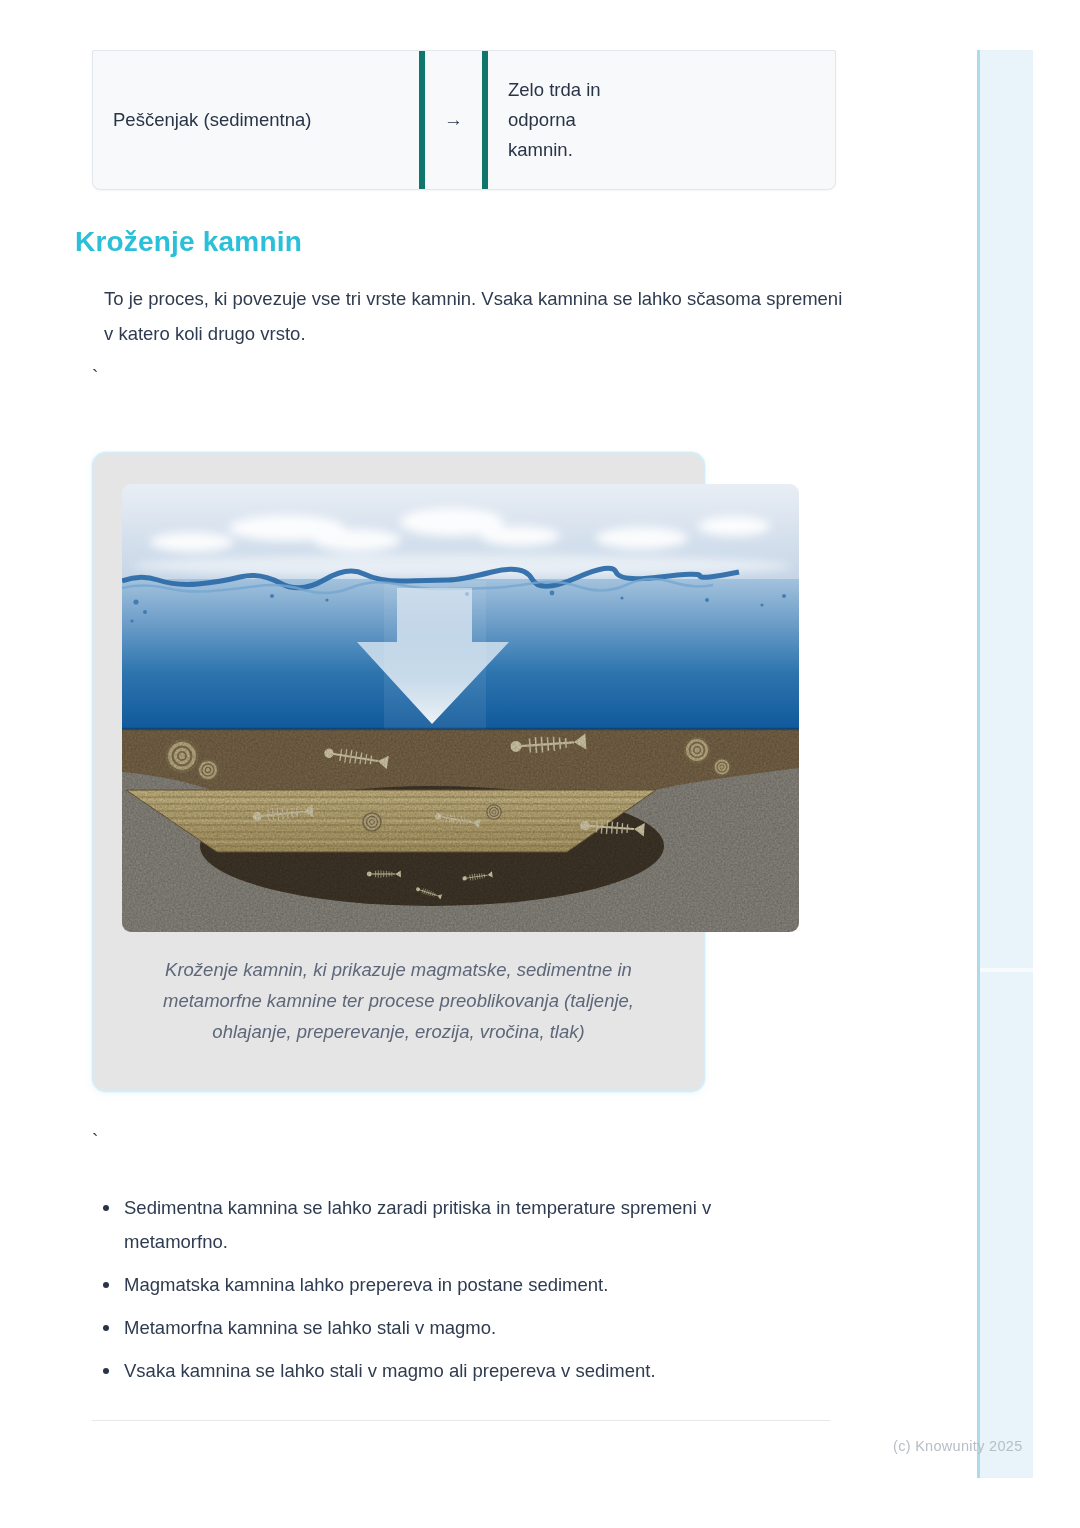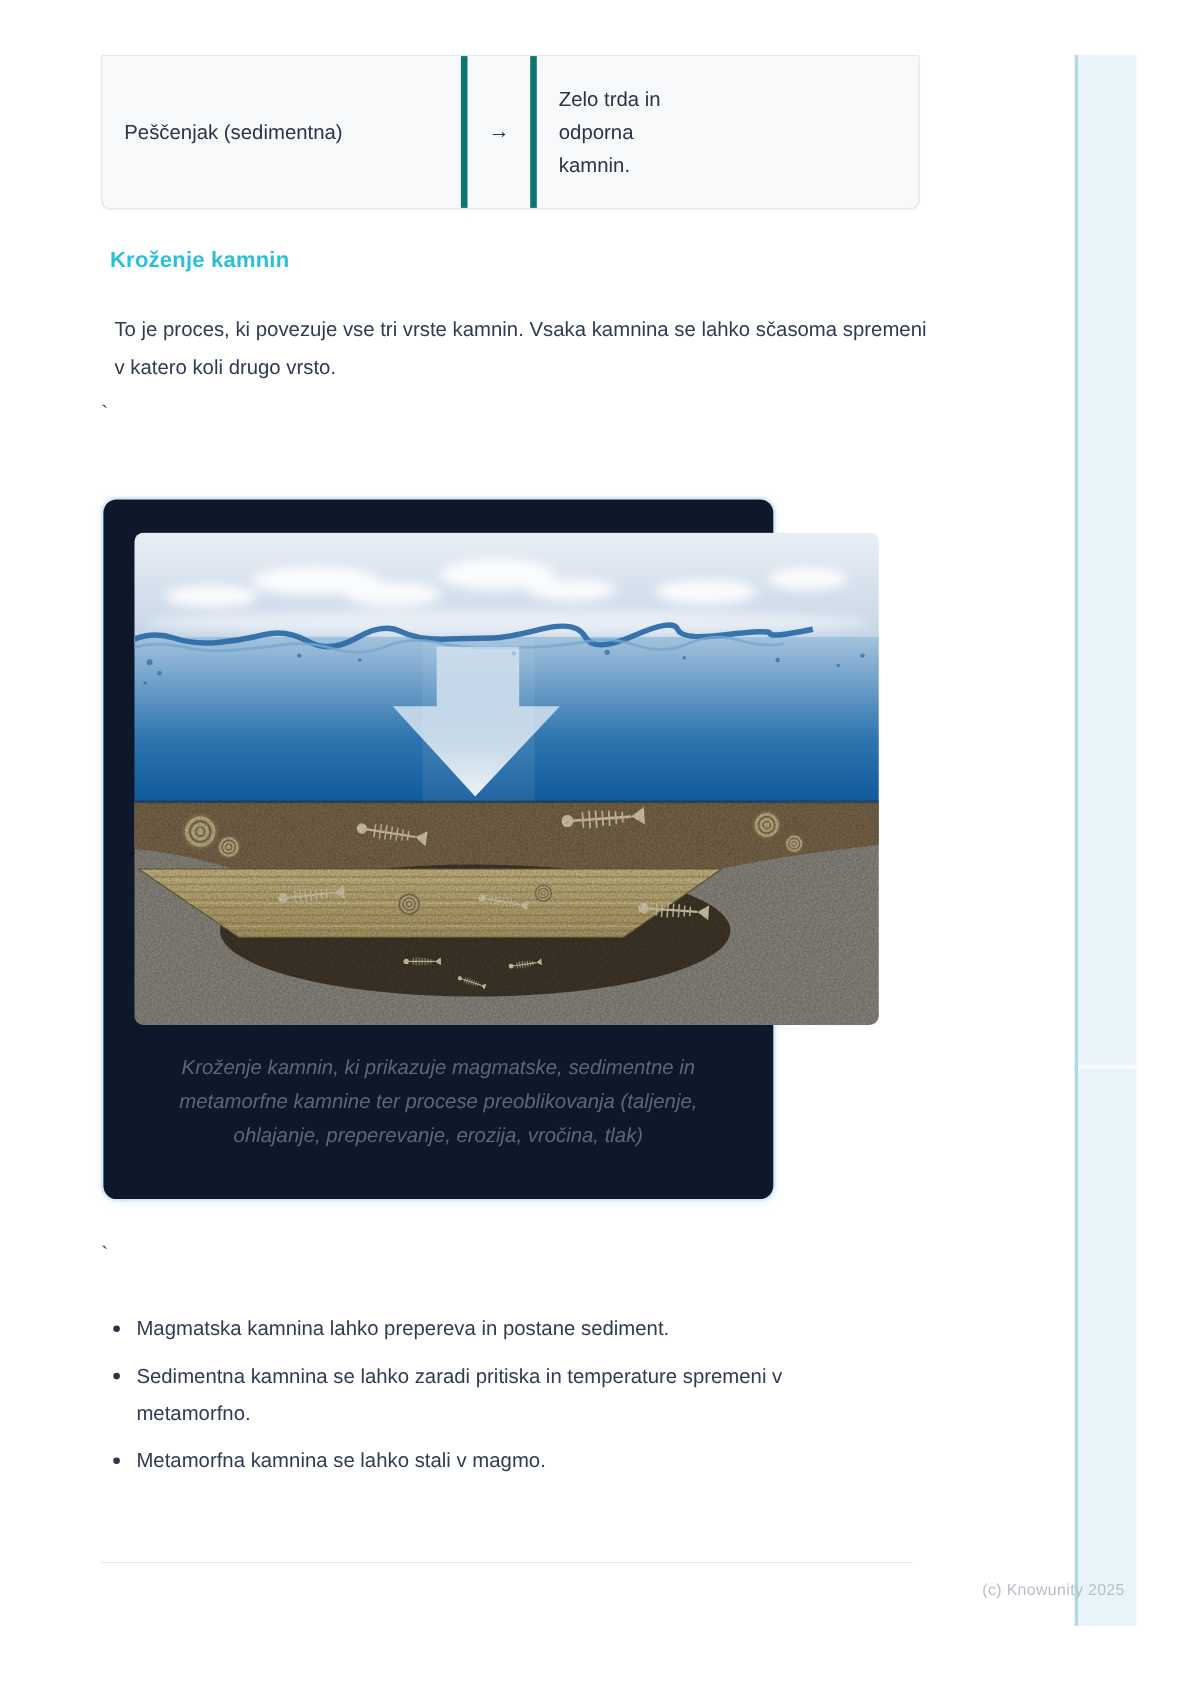--- a/index.html
+++ b/index.html
@@ -33,35 +33,35 @@
     border-right:6px solid #0f766e;
     display:flex; align-items:center;
     padding:0 20px; font-size:18.5px; color:#2a3447; line-height:30px;
   }
   .cell.c1{ width:332px; }
   .cell.c2{ width:63px; justify-content:center; padding:0; font-size:19px; }
   .cell.c3{ width:178px; font-weight:700; color:#1f2a3c; }
   .cell.c4{ width:171px; border-right:none; }
 
   .section-heading{
-    position:absolute; left:100px; top:226px;
-    font-size:20px; font-weight:700; color:#2bc0d9; letter-spacing:.2px;
+    position:absolute; left:75px; top:226px;
+    font-size:28px; font-weight:700; color:#2bc0d9; letter-spacing:.2px;
   }
   .intro-paragraph{
     position:absolute; left:104px; top:281px; width:744px;
     font-size:18.5px; line-height:35px; color:#2f3b50;
   }
   .stray-mark{ position:absolute; left:92px; font-size:19px; color:#2f3b50; }
   .stray-top{ top:366px; }
   .stray-bottom{ top:1130px; }
 
   
   .figure-card{
     position:absolute; left:92px; top:452px; width:613px; height:640px;
-    background:#0f172a; border:2px solid #d5ecf6; border-radius:14px;
+    background:#e5e5e5; border:2px solid #d5ecf6; border-radius:14px;
     box-shadow:0 0 0 1px rgba(211,236,246,.35), 0 2px 8px rgba(160,200,220,.15);
     z-index:0;
   }
   .figure-image-wrap{
     position:absolute; left:28px; top:30px; width:677px; height:448px;
     border-radius:9px; overflow:hidden;
   }
   .figure-caption{
     position:absolute; left:0; top:500px; width:100%;
     padding:0 45px; text-align:center;
@@ -241,19 +241,20 @@
         <line x1="0" y1="245" x2="677" y2="245" stroke="rgba(15,50,75,0.5)" stroke-width="2.5"></line>
       </g>
     </svg>
   </div>
   <div class="figure-caption">Kroženje kamnin, ki prikazuje magmatske, sedimentne in metamorfne kamnine ter procese preoblikovanja (taljenje, ohlajanje, preperevanje, erozija, vročina, tlak)</div>
 </div>
 
 <span class="stray-mark stray-bottom">`</span>
 
 <ul class="bullet-list">
+  <li><span class="wrapcap">Sedimentna kamnina se lahko zaradi pritiska in temperature spremeni v metamorfno.</span></li>
   <li><span class="wrapcap">Magmatska kamnina lahko prepereva in postane sediment.</span></li>
-  <li><span class="wrapcap">Sedimentna kamnina se lahko zaradi pritiska in temperature spremeni v metamorfno.</span></li>
   <li><span class="wrapcap">Metamorfna kamnina se lahko stali v magmo.</span></li>
+  <li><span class="wrapcap">Vsaka kamnina se lahko stali v magmo ali prepereva v sediment.</span></li>
 </ul>
 
 <div class="divider"></div>
 <div class="copyright">(c) Knowunity 2025</div>
 
 </body></html>

